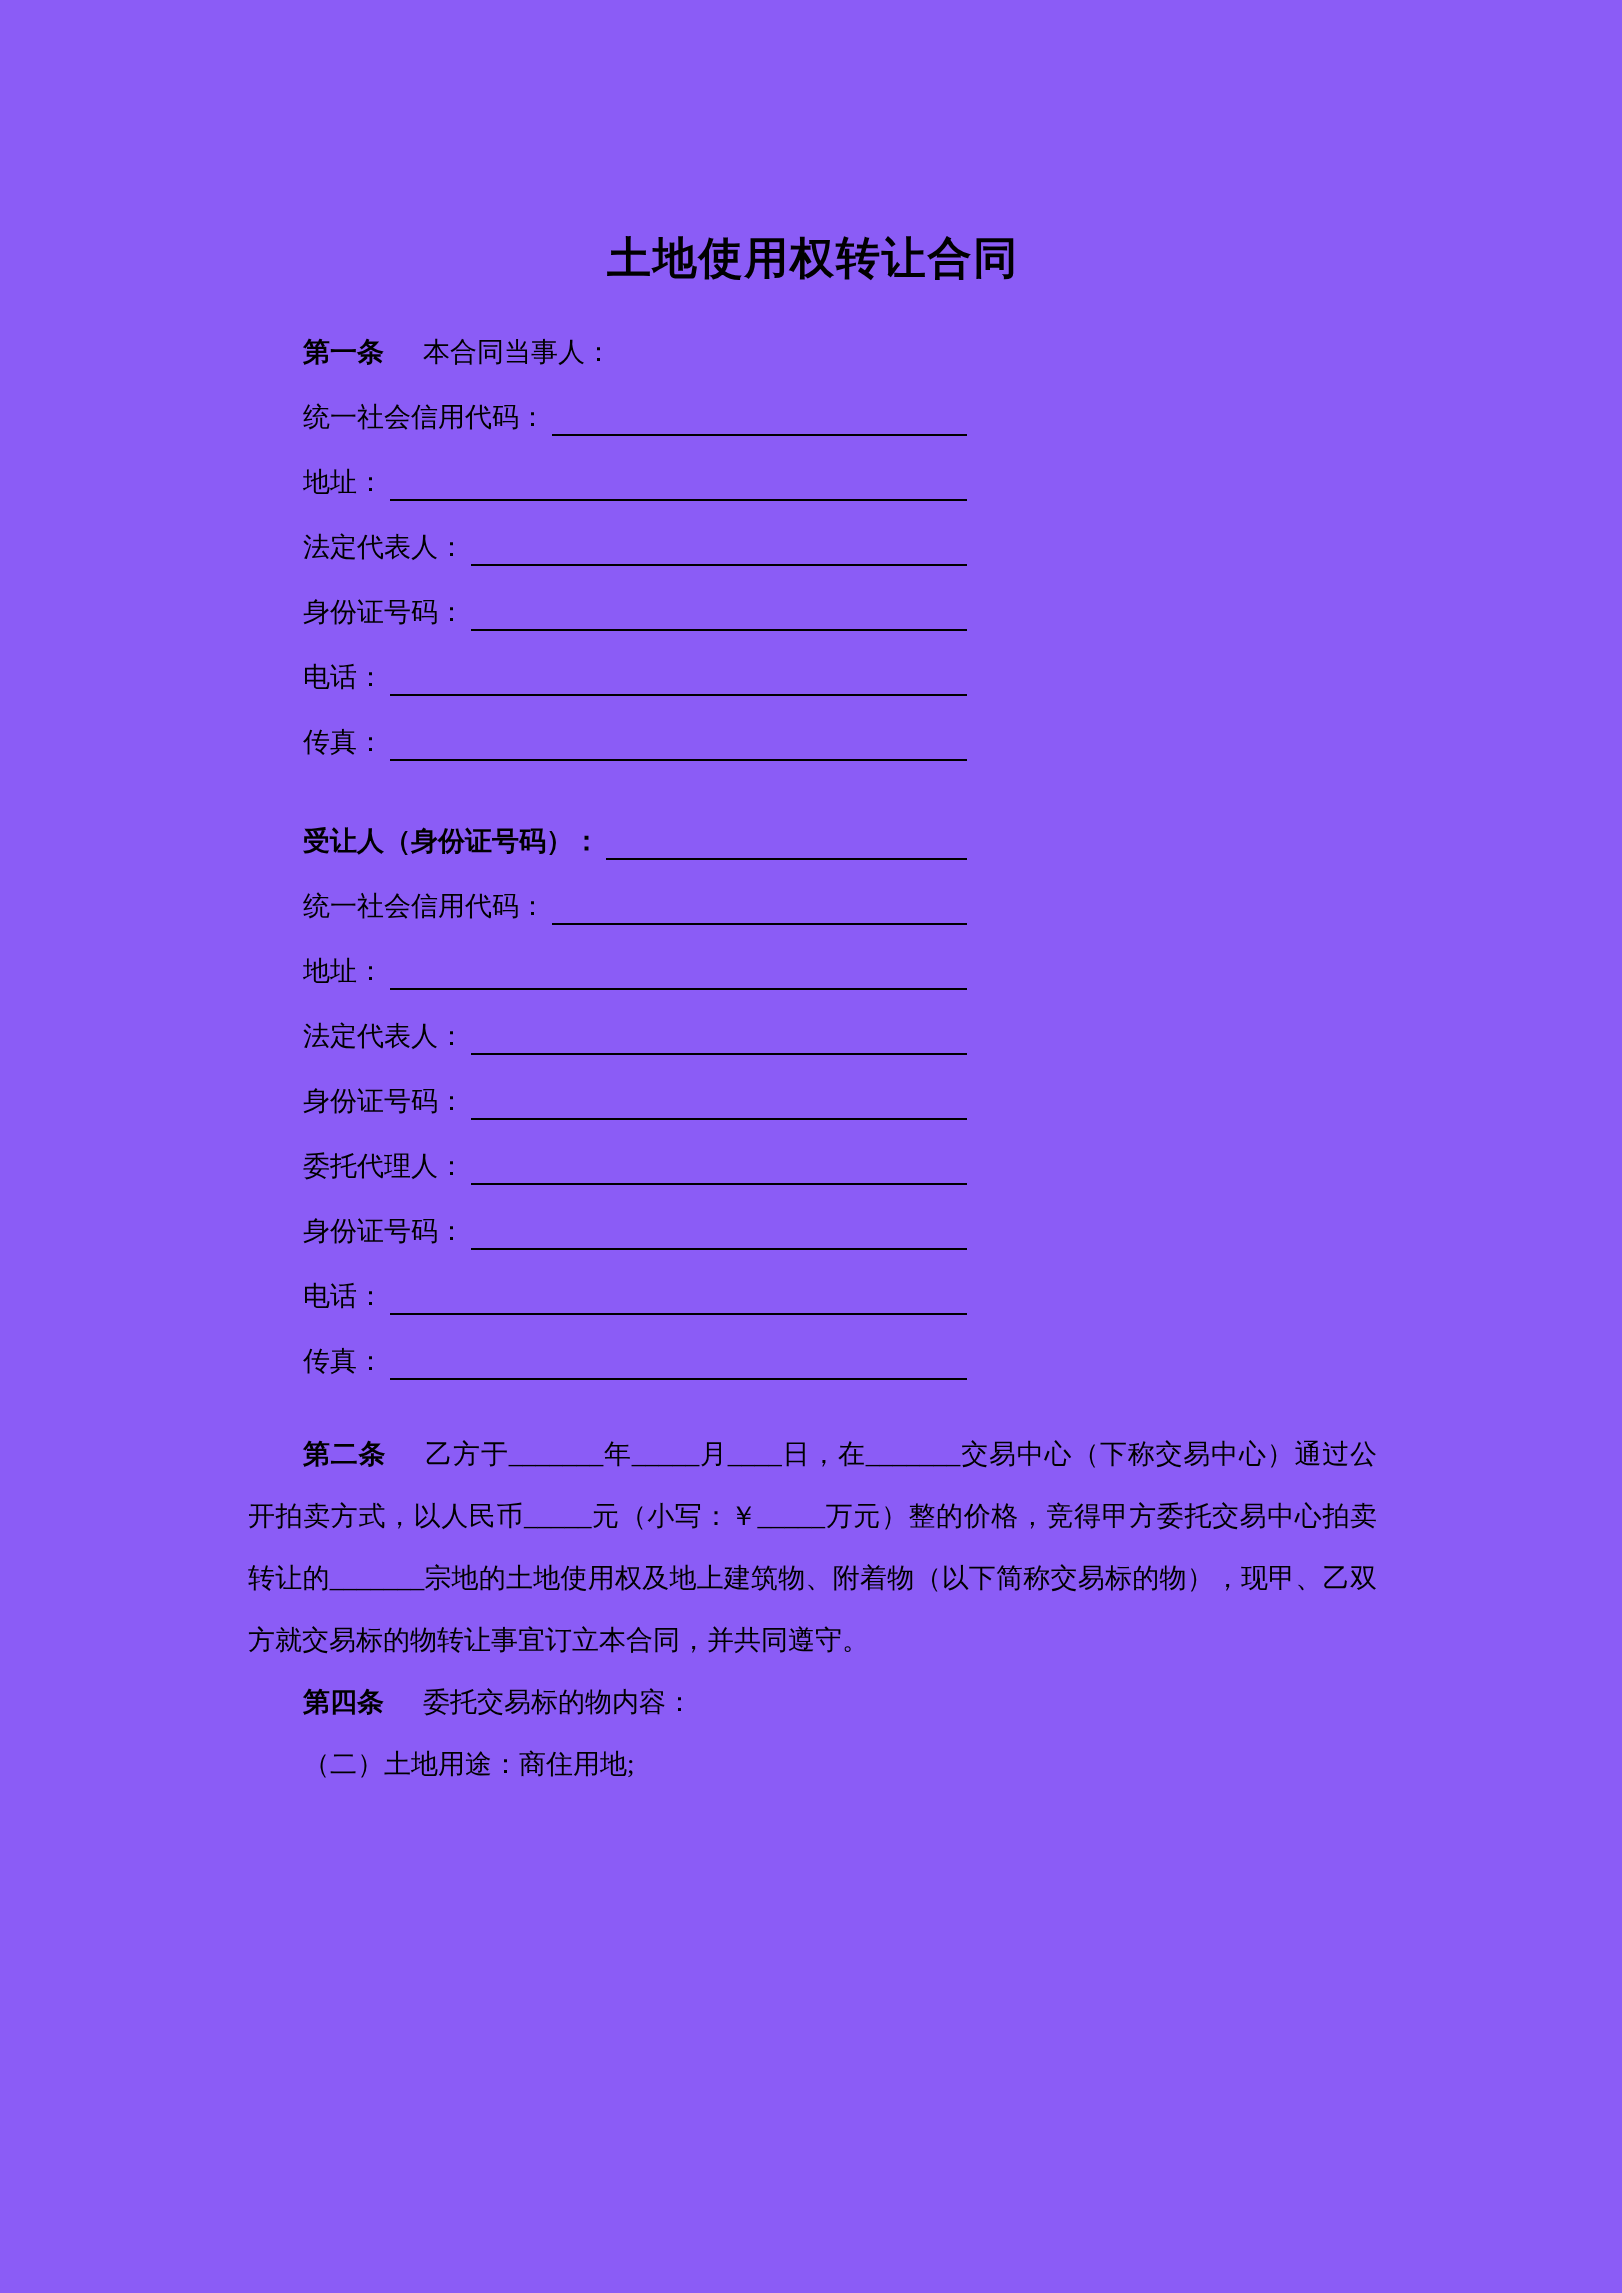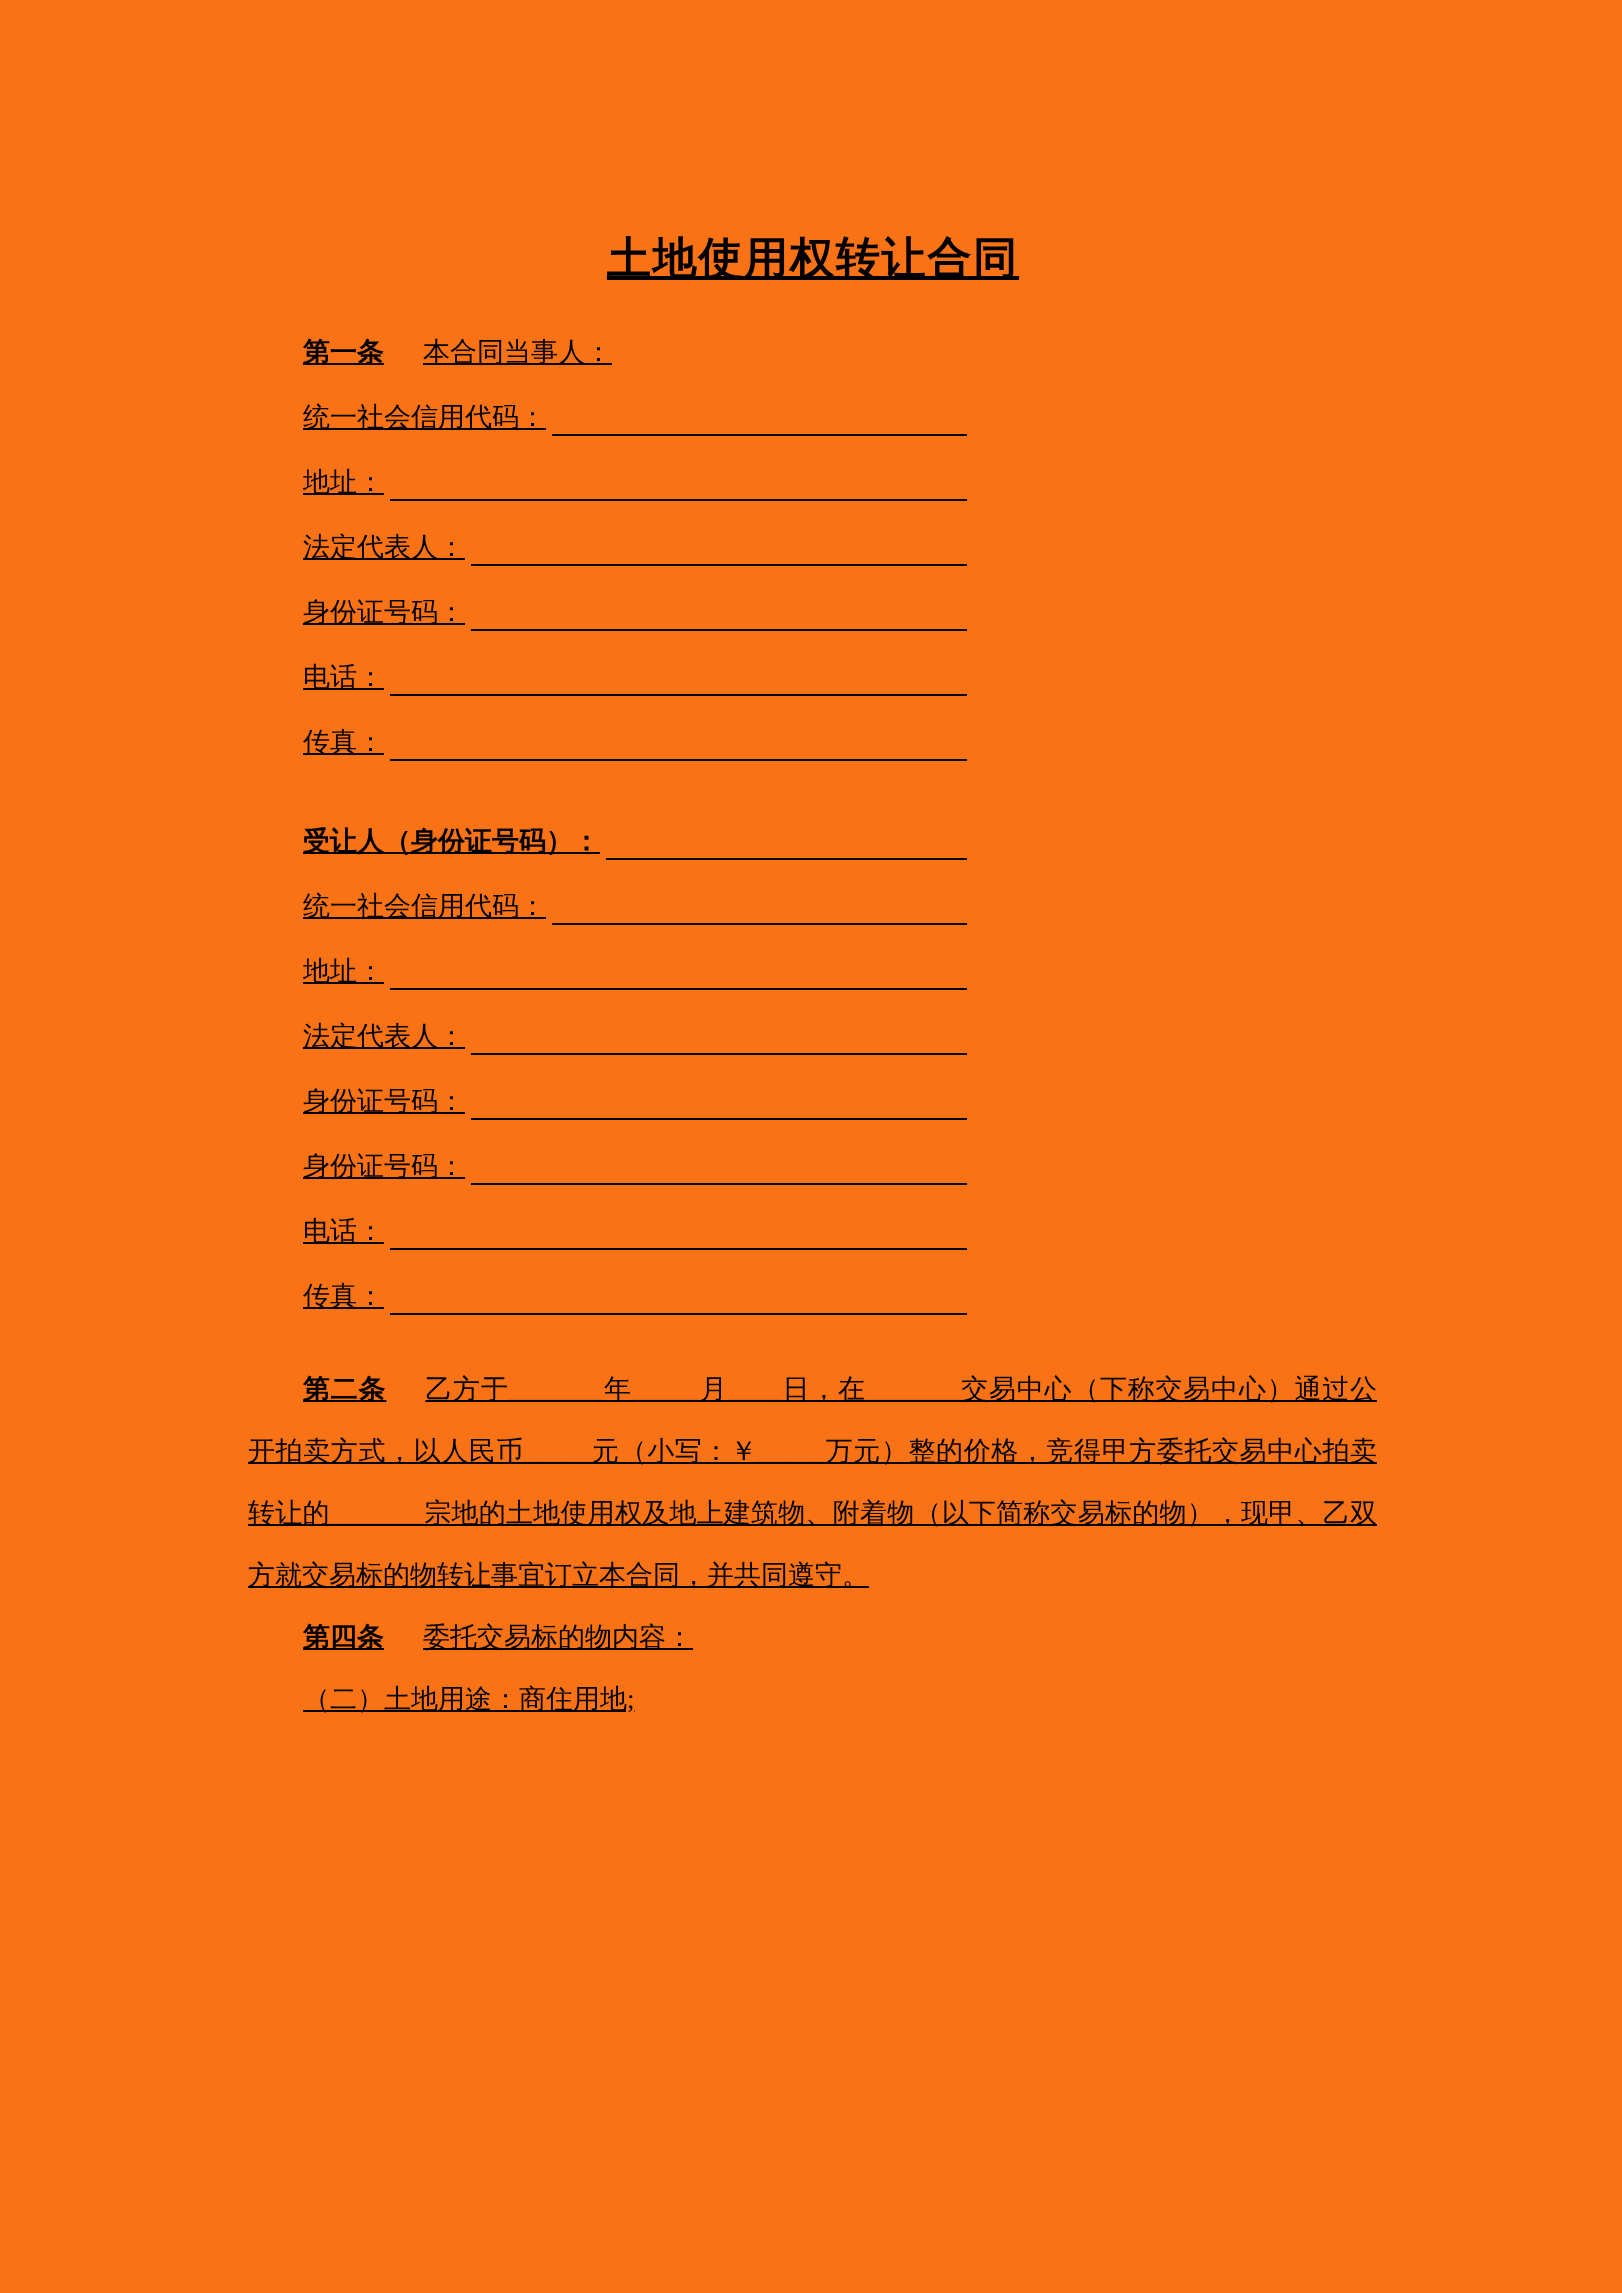--- a/index.html
+++ b/index.html
@@ -4,28 +4,27 @@
 <style>
   html, body {
     margin: 0;
     padding: 0;
     background: #ffffff;
   }
   .page {
     position: relative;
     width: 1623px;
     height: 2294px;
-    background: #f97316;
+    background: #8b5cf6;
     color: #000000;
     box-sizing: border-box;
     padding: 230px 245px 0 248px;
     font-family: "Liberation Serif", "DejaVu Serif", serif;
     font-size: 27px;
     overflow: hidden;
-    text-decoration: underline;
   }
   .doc-title {
     margin: 0;
     height: 55px;
     line-height: 55px;
     text-align: center;
     font-family: "Liberation Sans", "DejaVu Sans", sans-serif;
     font-weight: bold;
     font-size: 44px;
     letter-spacing: 1.8px;
@@ -127,20 +126,24 @@
     </div>
     <div class="frow">
       <span class="lbl">法定代表人：</span>
       <span class="blank"></span>
     </div>
     <div class="frow">
       <span class="lbl">身份证号码：</span>
       <span class="blank"></span>
     </div>
     <div class="frow">
+      <span class="lbl">委托代理人：</span>
+      <span class="blank"></span>
+    </div>
+    <div class="frow">
       <span class="lbl">身份证号码：</span>
       <span class="blank"></span>
     </div>
     <div class="frow">
       <span class="lbl">电话：</span>
       <span class="blank"></span>
     </div>
     <div class="frow">
       <span class="lbl">传真：</span>
       <span class="blank"></span>

